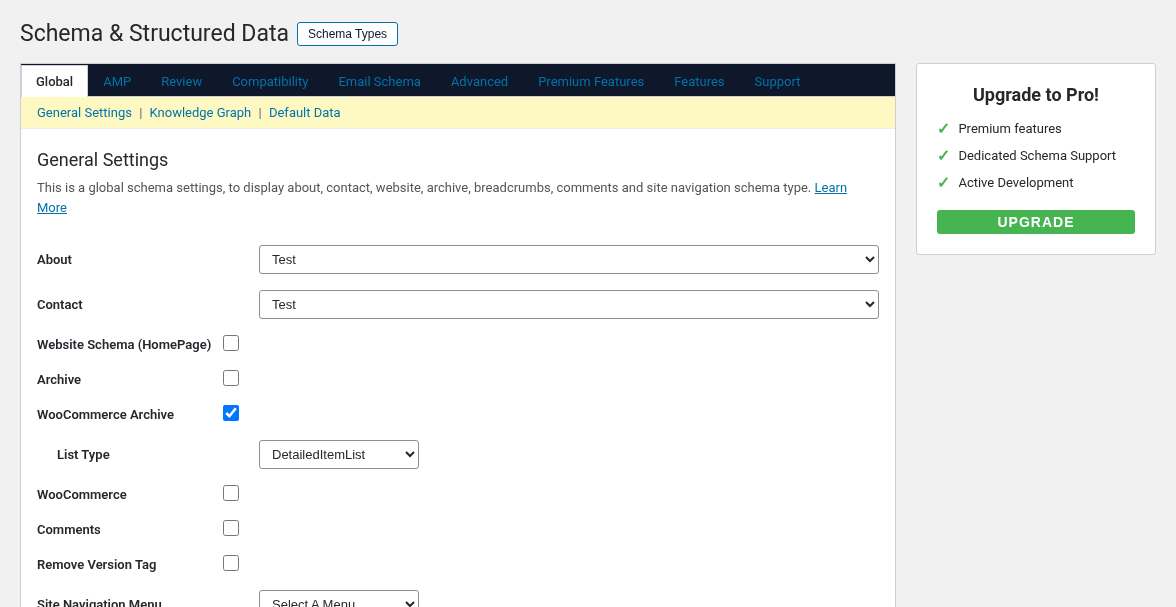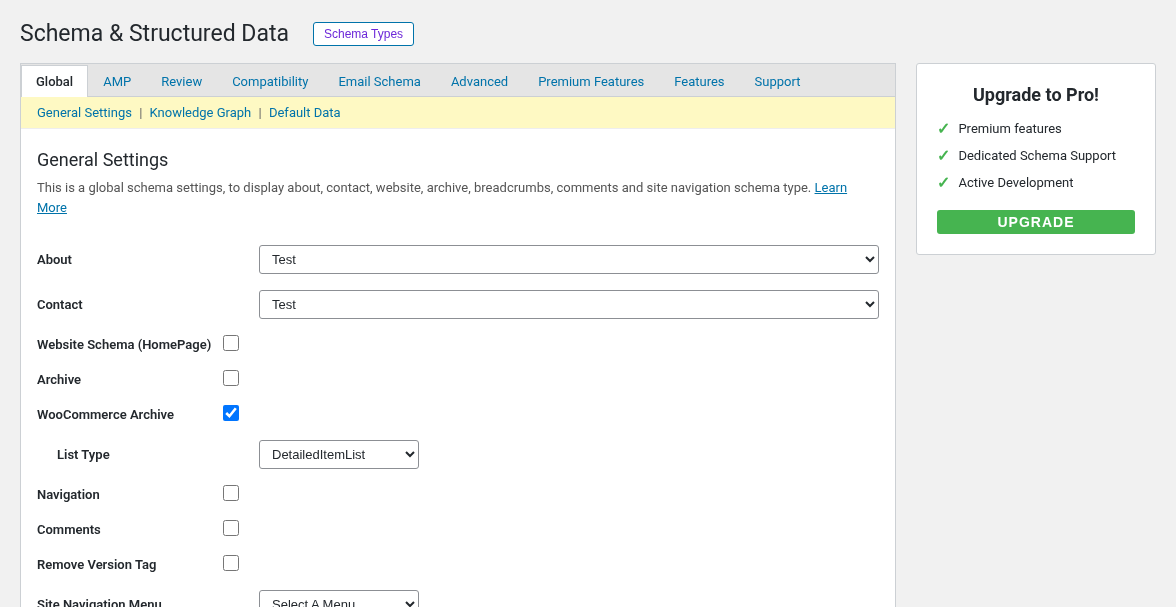--- a/index.html
+++ b/index.html
@@ -9,51 +9,51 @@
       font-size: 13px;
       color: #23282d;
     }
     .page-wrapper {
       padding: 20px 20px 20px 20px;
       max-width: 1176px;
     }
     .page-header {
       display: flex;
       align-items: center;
-      gap: 24px;
+      gap: 8px;
       margin-bottom: 16px;
     }
     .page-title {
       font-size: 23px;
       font-weight: 400;
       color: #23282d;
     }
     .schema-types-btn {
       border: 1px solid #0073aa;
       background: white;
-      color: #6d28d9;
+      color: #0f172a;
       padding: 4px 10px;
       border-radius: 3px;
       font-size: 12px;
       cursor: pointer;
     }
     .content-area {
       display: flex;
       gap: 20px;
       align-items: flex-start;
     }
     .main-panel {
       flex: 1;
       background: white;
       border: 1px solid #ccd0d4;
     }
     .tabs {
       display: flex;
       border-bottom: 1px solid #ccd0d4;
-      background: #e5e5e5;
+      background: #0f172a;
       flex-wrap: wrap;
       align-items: center;
     }
     .tab {
       padding: 8px 14px;
       font-size: 13px;
       cursor: pointer;
       border: 1px solid transparent;
       border-bottom: none;
       color: #0073aa;
@@ -271,21 +271,21 @@
             <tr class="sub-row">
               <td style="padding-left:20px;">List Type</td>
               <td>
                 <select class="narrow">
                   <option>DetailedItemList</option>
                 </select>
               </td>
             </tr>
 
             <tr>
-              <td>Navigation</td>
+              <td>WooCommerce</td>
               <td>
                 <input type="checkbox" style="">
               </td>
             </tr>
 
             <tr>
               <td>Comments</td>
               <td>
                 <input type="checkbox" style="">
               </td>

